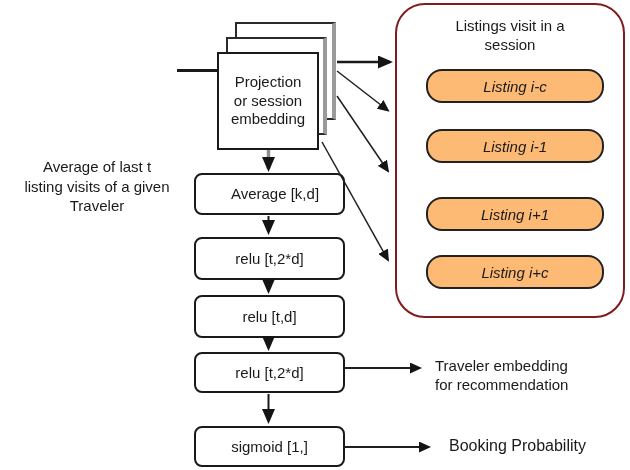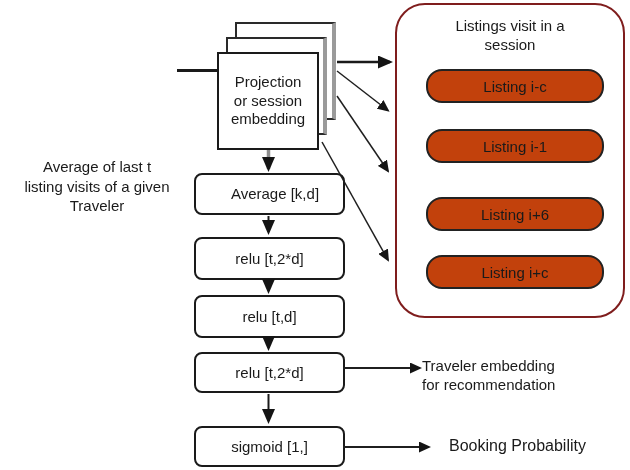--- a/index.html
+++ b/index.html
@@ -68,43 +68,44 @@
     position: absolute;
     left: 0; top: 11px; width: 100%;
     text-align: center;
     font-size: 15px;
     line-height: 19px;
   }
   .panel-item {
     position: absolute;
     box-sizing: border-box;
     left: 29px; width: 178px; height: 34px;
-    background: #c2410c;
+    background: #fdba74;
     border: 2px solid #222222;
     border-radius: 16px;
     display: flex;
     align-items: center;
     justify-content: center;
     font-size: 15px;
+    font-style: italic;
   }
   .item-0 { top: 64px; }
   .item-1 { top: 124px; }
   .item-2 { top: 192px; }
   .item-3 { top: 250px; }
   .side-note {
     position: absolute;
     left: 2px; top: 157px; width: 190px;
     text-align: center;
     font-size: 15px;
     line-height: 19.5px;
     z-index: 3;
   }
   .out-traveler {
     position: absolute;
-    left: 422px; top: 356px; width: 180px;
+    left: 435px; top: 356px; width: 180px;
     text-align: left;
     font-size: 15px;
     line-height: 19px;
     z-index: 3;
   }
   .out-booking {
     position: absolute;
     left: 449px; top: 437px; width: 180px;
     text-align: left;
     font-size: 16px;
@@ -179,21 +180,21 @@
       <div>Listings visit in a</div>
       <div>session</div>
     </div>
     <div class="panel-item item-0">
       <span>Listing i-c</span>
     </div>
     <div class="panel-item item-1">
       <span>Listing i-1</span>
     </div>
     <div class="panel-item item-2">
-      <span>Listing i+6</span>
+      <span>Listing i+1</span>
     </div>
     <div class="panel-item item-3">
       <span>Listing i+c</span>
     </div>
   </div>
 
   <div class="out-traveler">
     <div>Traveler embedding</div>
     <div>for recommendation</div>
   </div>

